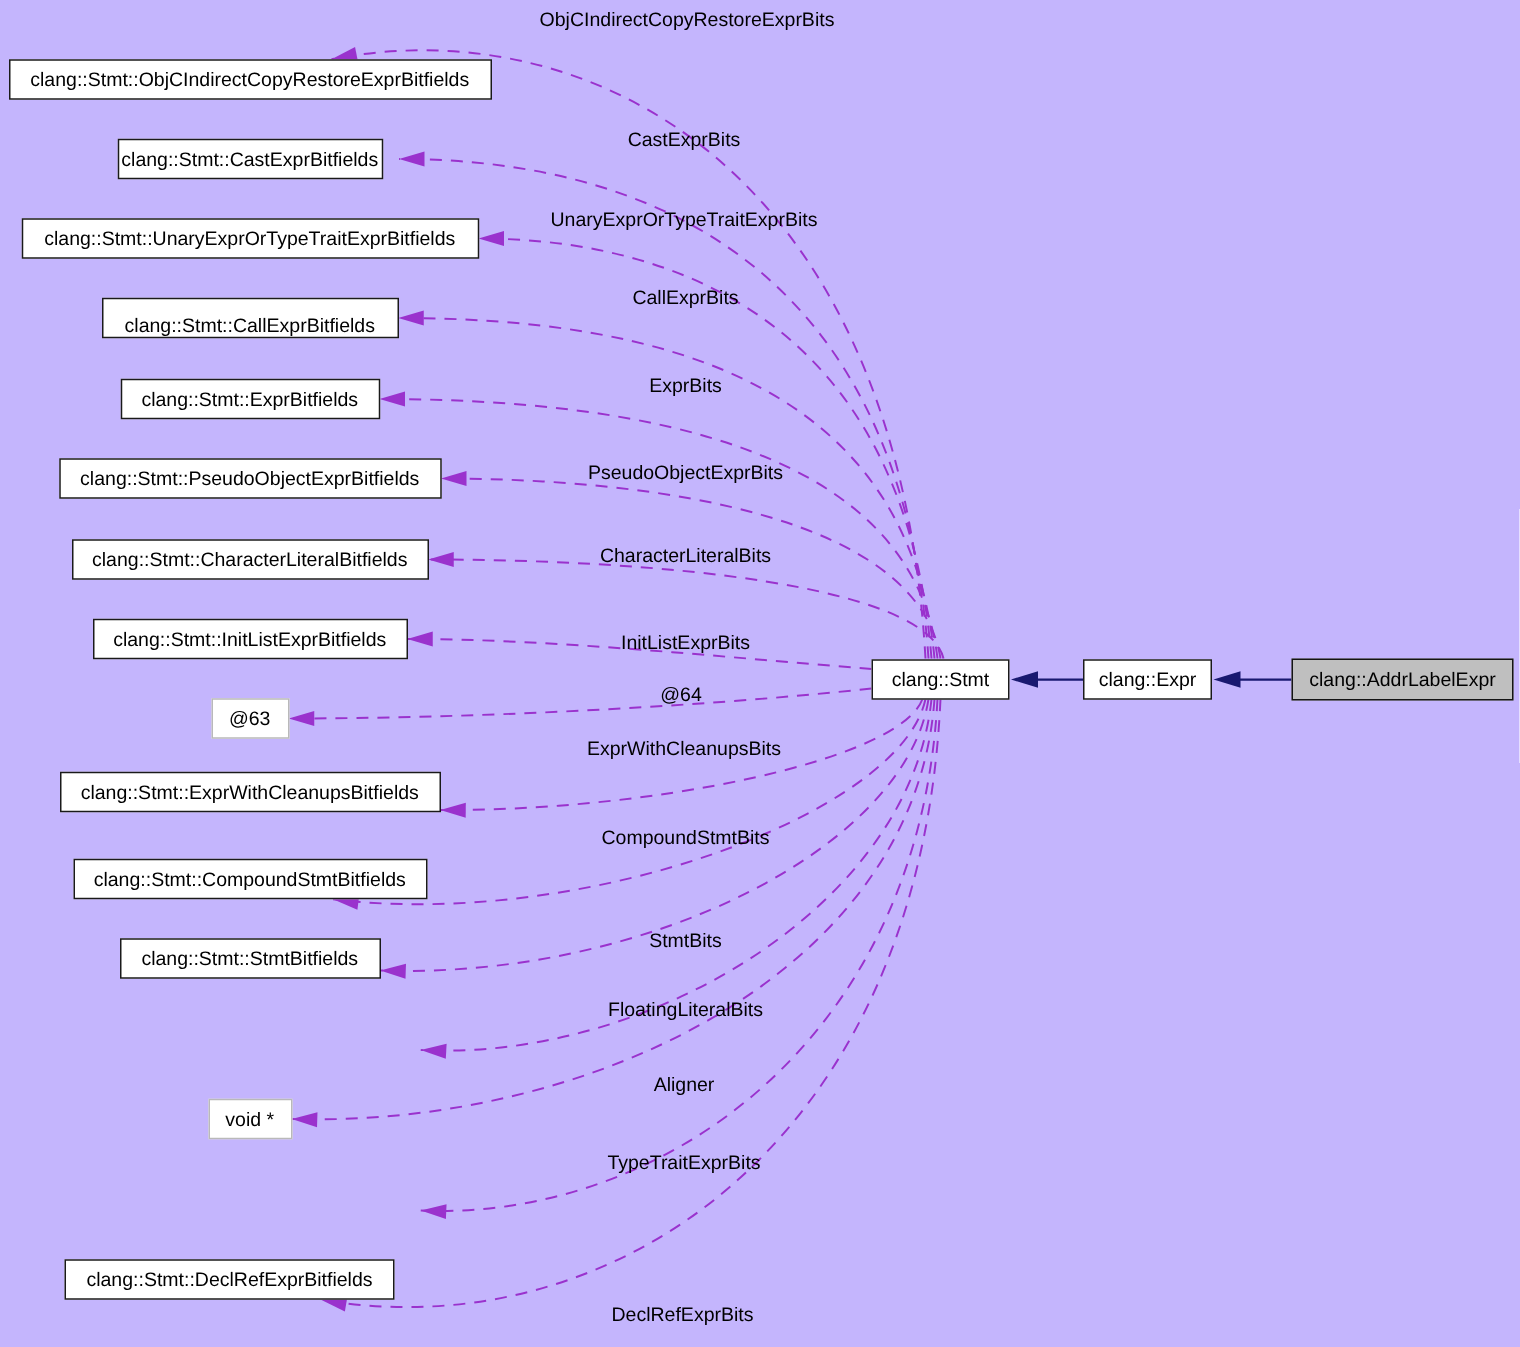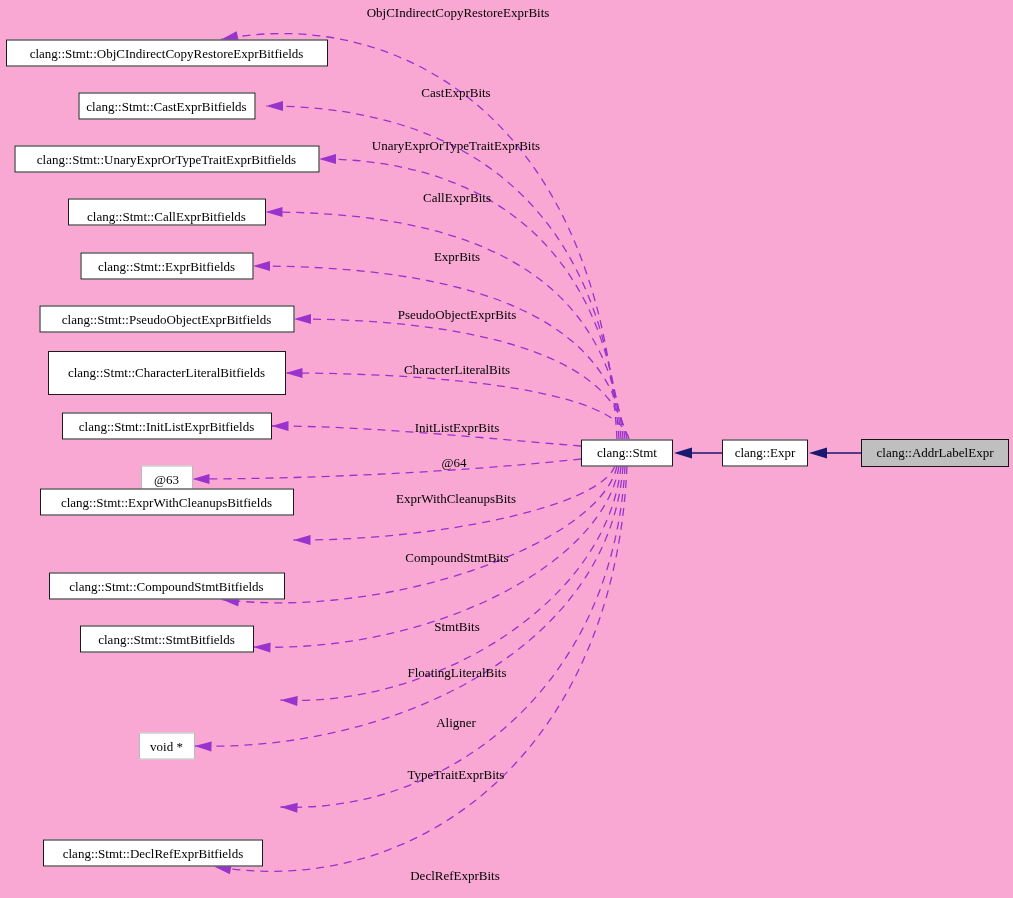--- a/index.html
+++ b/index.html
@@ -1,18 +1,18 @@
 <!DOCTYPE html>
 <html><head>
 <meta charset="utf-8">
 <style>
   html,body{margin:0;padding:0;background:#ffffff;}
   #canvas{
-    position:relative;width:1013px;height:898px;background:#f9a8d4;
-    font-family:Liberation Serif, serif;overflow:hidden;
+    position:relative;width:1013px;height:898px;background:#c4b5fd;
+    font-family:Liberation Sans, sans-serif;overflow:hidden;
   }
   #edge-svg{position:absolute;left:0;top:0;width:1013px;height:898px;}
   .node{
     position:absolute;box-sizing:border-box;background:#ffffff;
     border:1.5px solid #1a1a1a;color:#000000;font-size:13px;
     display:flex;align-items:center;justify-content:center;
     white-space:nowrap;transform:translate(-50%,-50%);
   }
   .node.anon{border-color:#b9b9b9;}
   .node.highlight{background:#bfbfbf;border-color:#141414;}
@@ -90,30 +90,30 @@
     </div>
     <div class="node" style="left: 166.5px; top: 212px; width: 198px; height: 27px; align-items: flex-end;">
       <span>clang::Stmt::CallExprBitfields</span>
     </div>
     <div class="node" style="left: 166.5px; top: 266px; width: 173px; height: 27px;">
       <span>clang::Stmt::ExprBitfields</span>
     </div>
     <div class="node" style="left: 166.5px; top: 319px; width: 255px; height: 27px;">
       <span>clang::Stmt::PseudoObjectExprBitfields</span>
     </div>
-    <div class="node" style="left: 166.5px; top: 373px; width: 238px; height: 44px;">
+    <div class="node" style="left: 166.5px; top: 373px; width: 238px; height: 27px;">
       <span>clang::Stmt::CharacterLiteralBitfields</span>
     </div>
     <div class="node" style="left: 166.5px; top: 426px; width: 210px; height: 27px;">
       <span>clang::Stmt::InitListExprBitfields</span>
     </div>
     <div class="node anon" style="left: 166.5px; top: 479px; width: 52px; height: 27px;">
       <span>@63</span>
     </div>
-    <div class="node" style="left: 166.5px; top: 502px; width: 254px; height: 27px;">
+    <div class="node" style="left: 166.5px; top: 528px; width: 254px; height: 27px;">
       <span>clang::Stmt::ExprWithCleanupsBitfields</span>
     </div>
     <div class="node" style="left: 166.5px; top: 586px; width: 236px; height: 27px;">
       <span>clang::Stmt::CompoundStmtBitfields</span>
     </div>
     <div class="node" style="left: 166.5px; top: 639px; width: 174px; height: 27px;">
       <span>clang::Stmt::StmtBitfields</span>
     </div>
     <div class="node anon" style="left: 166.5px; top: 746px; width: 56px; height: 27px;">
       <span>void *</span>

